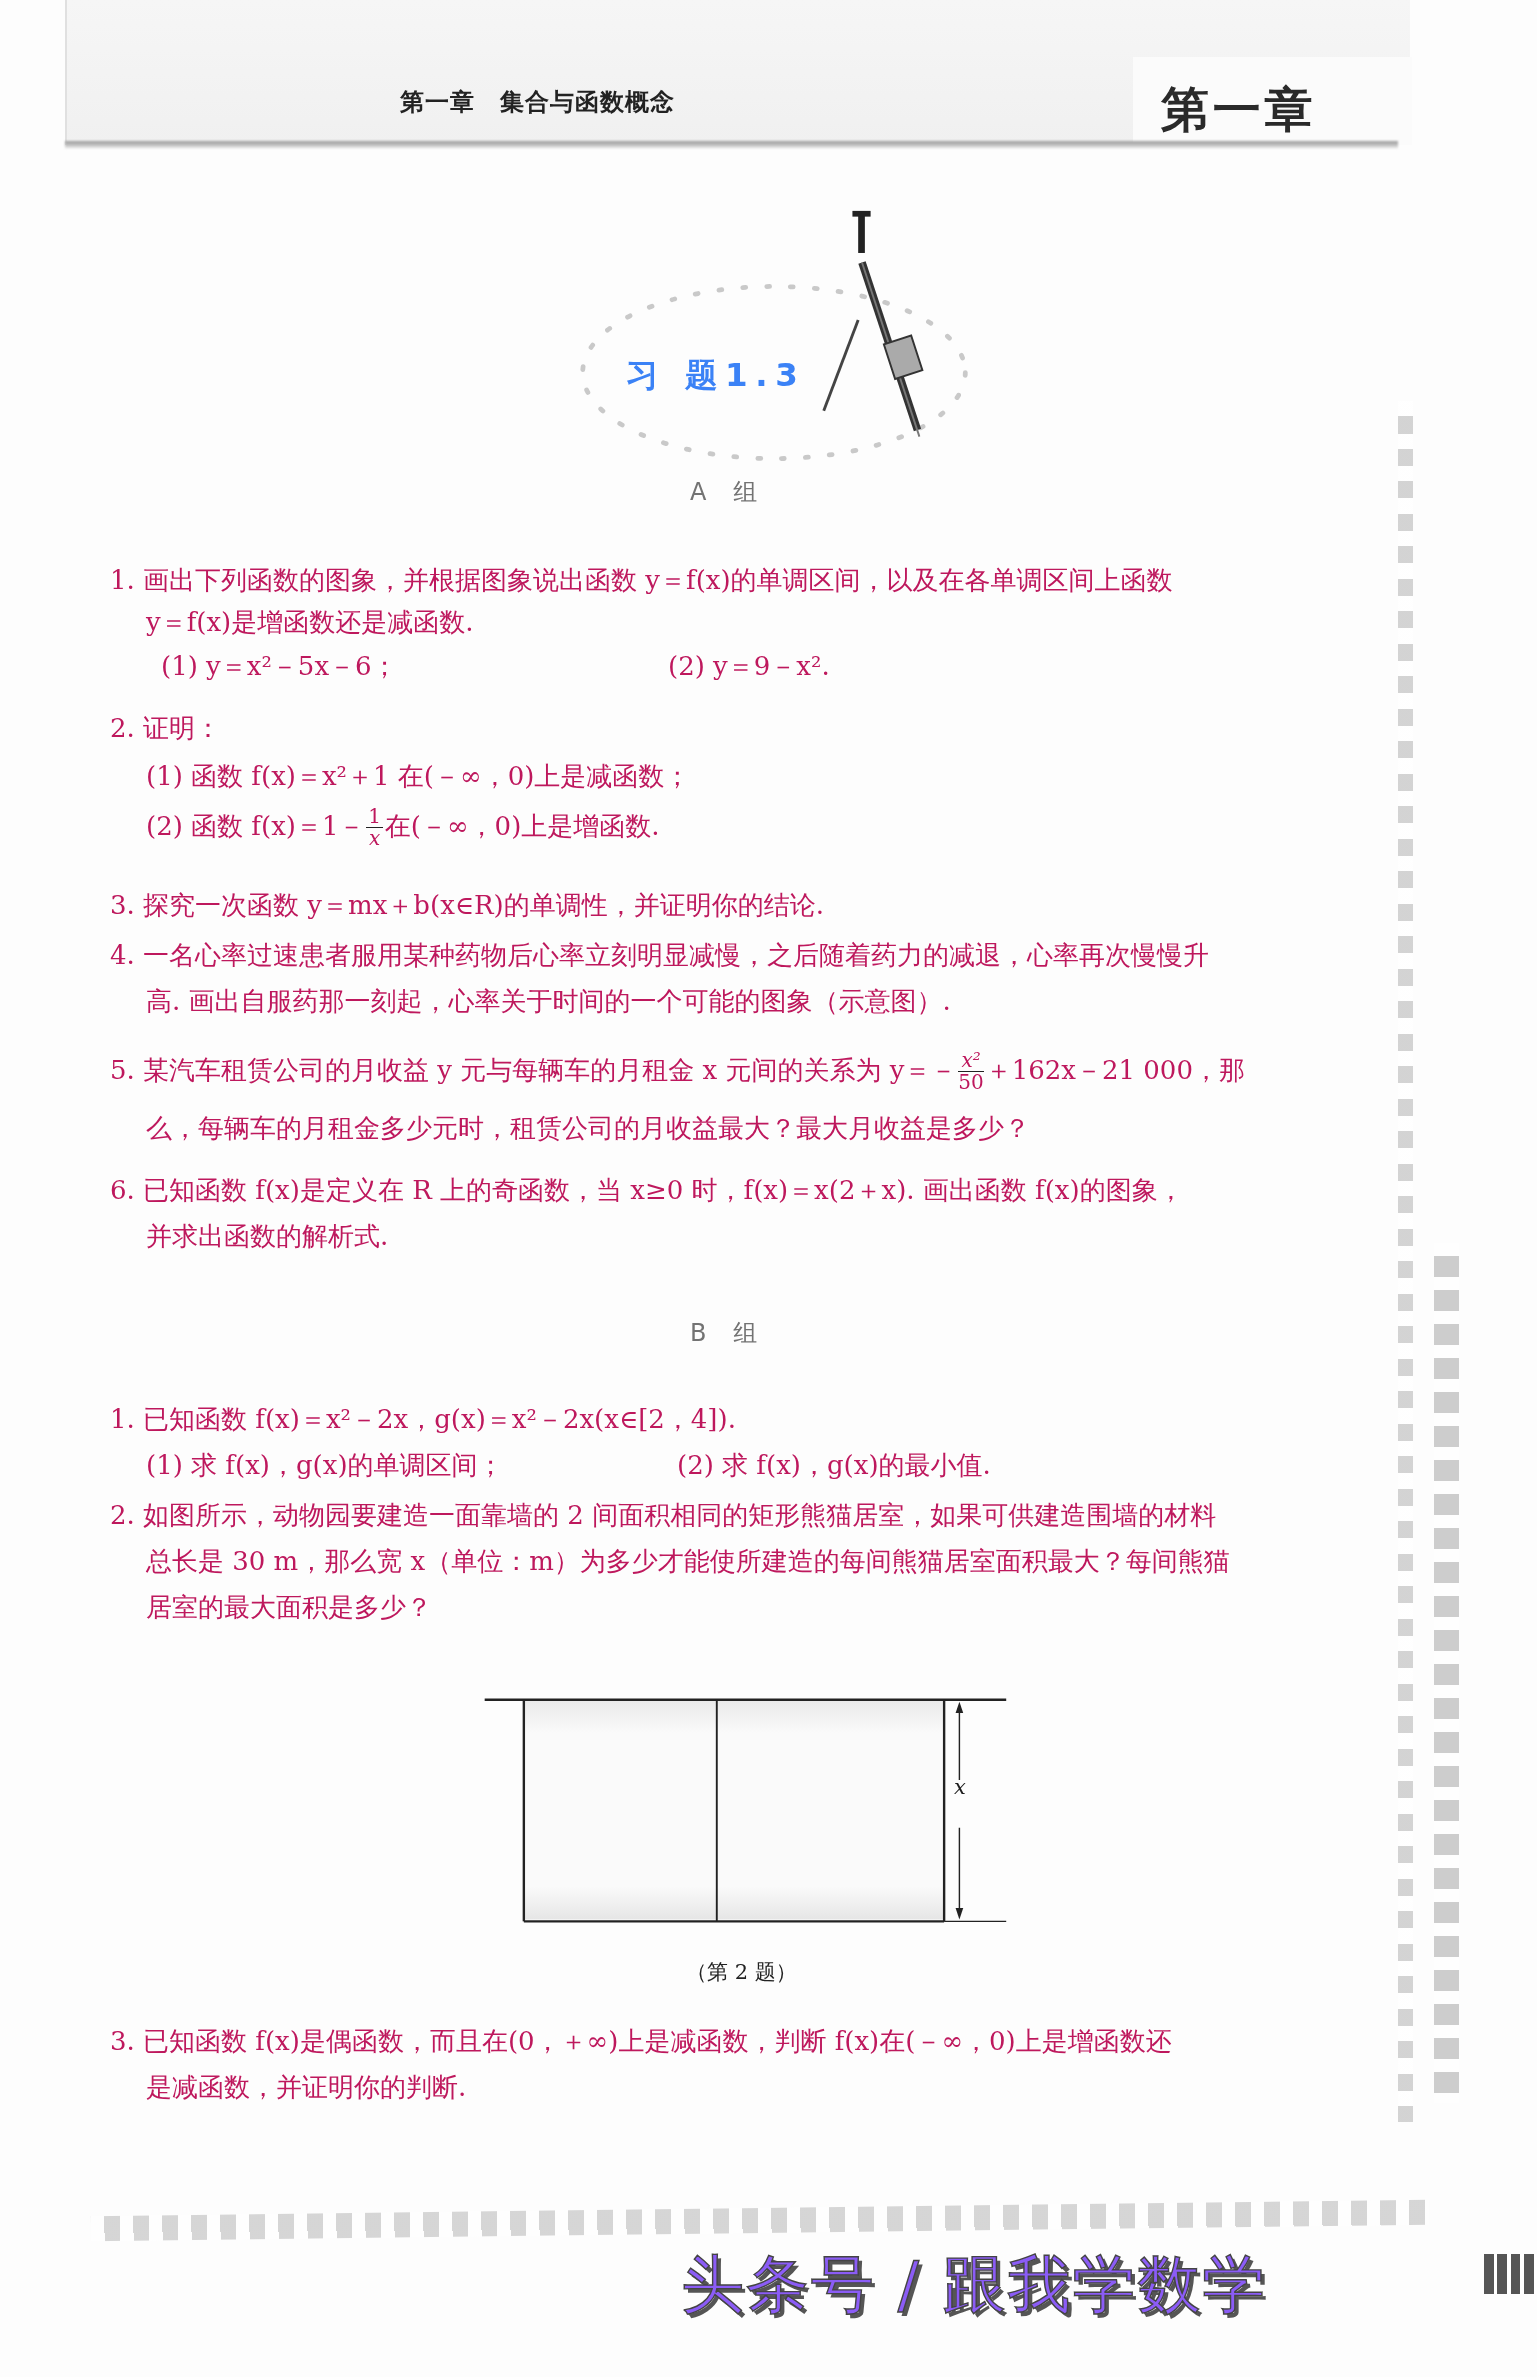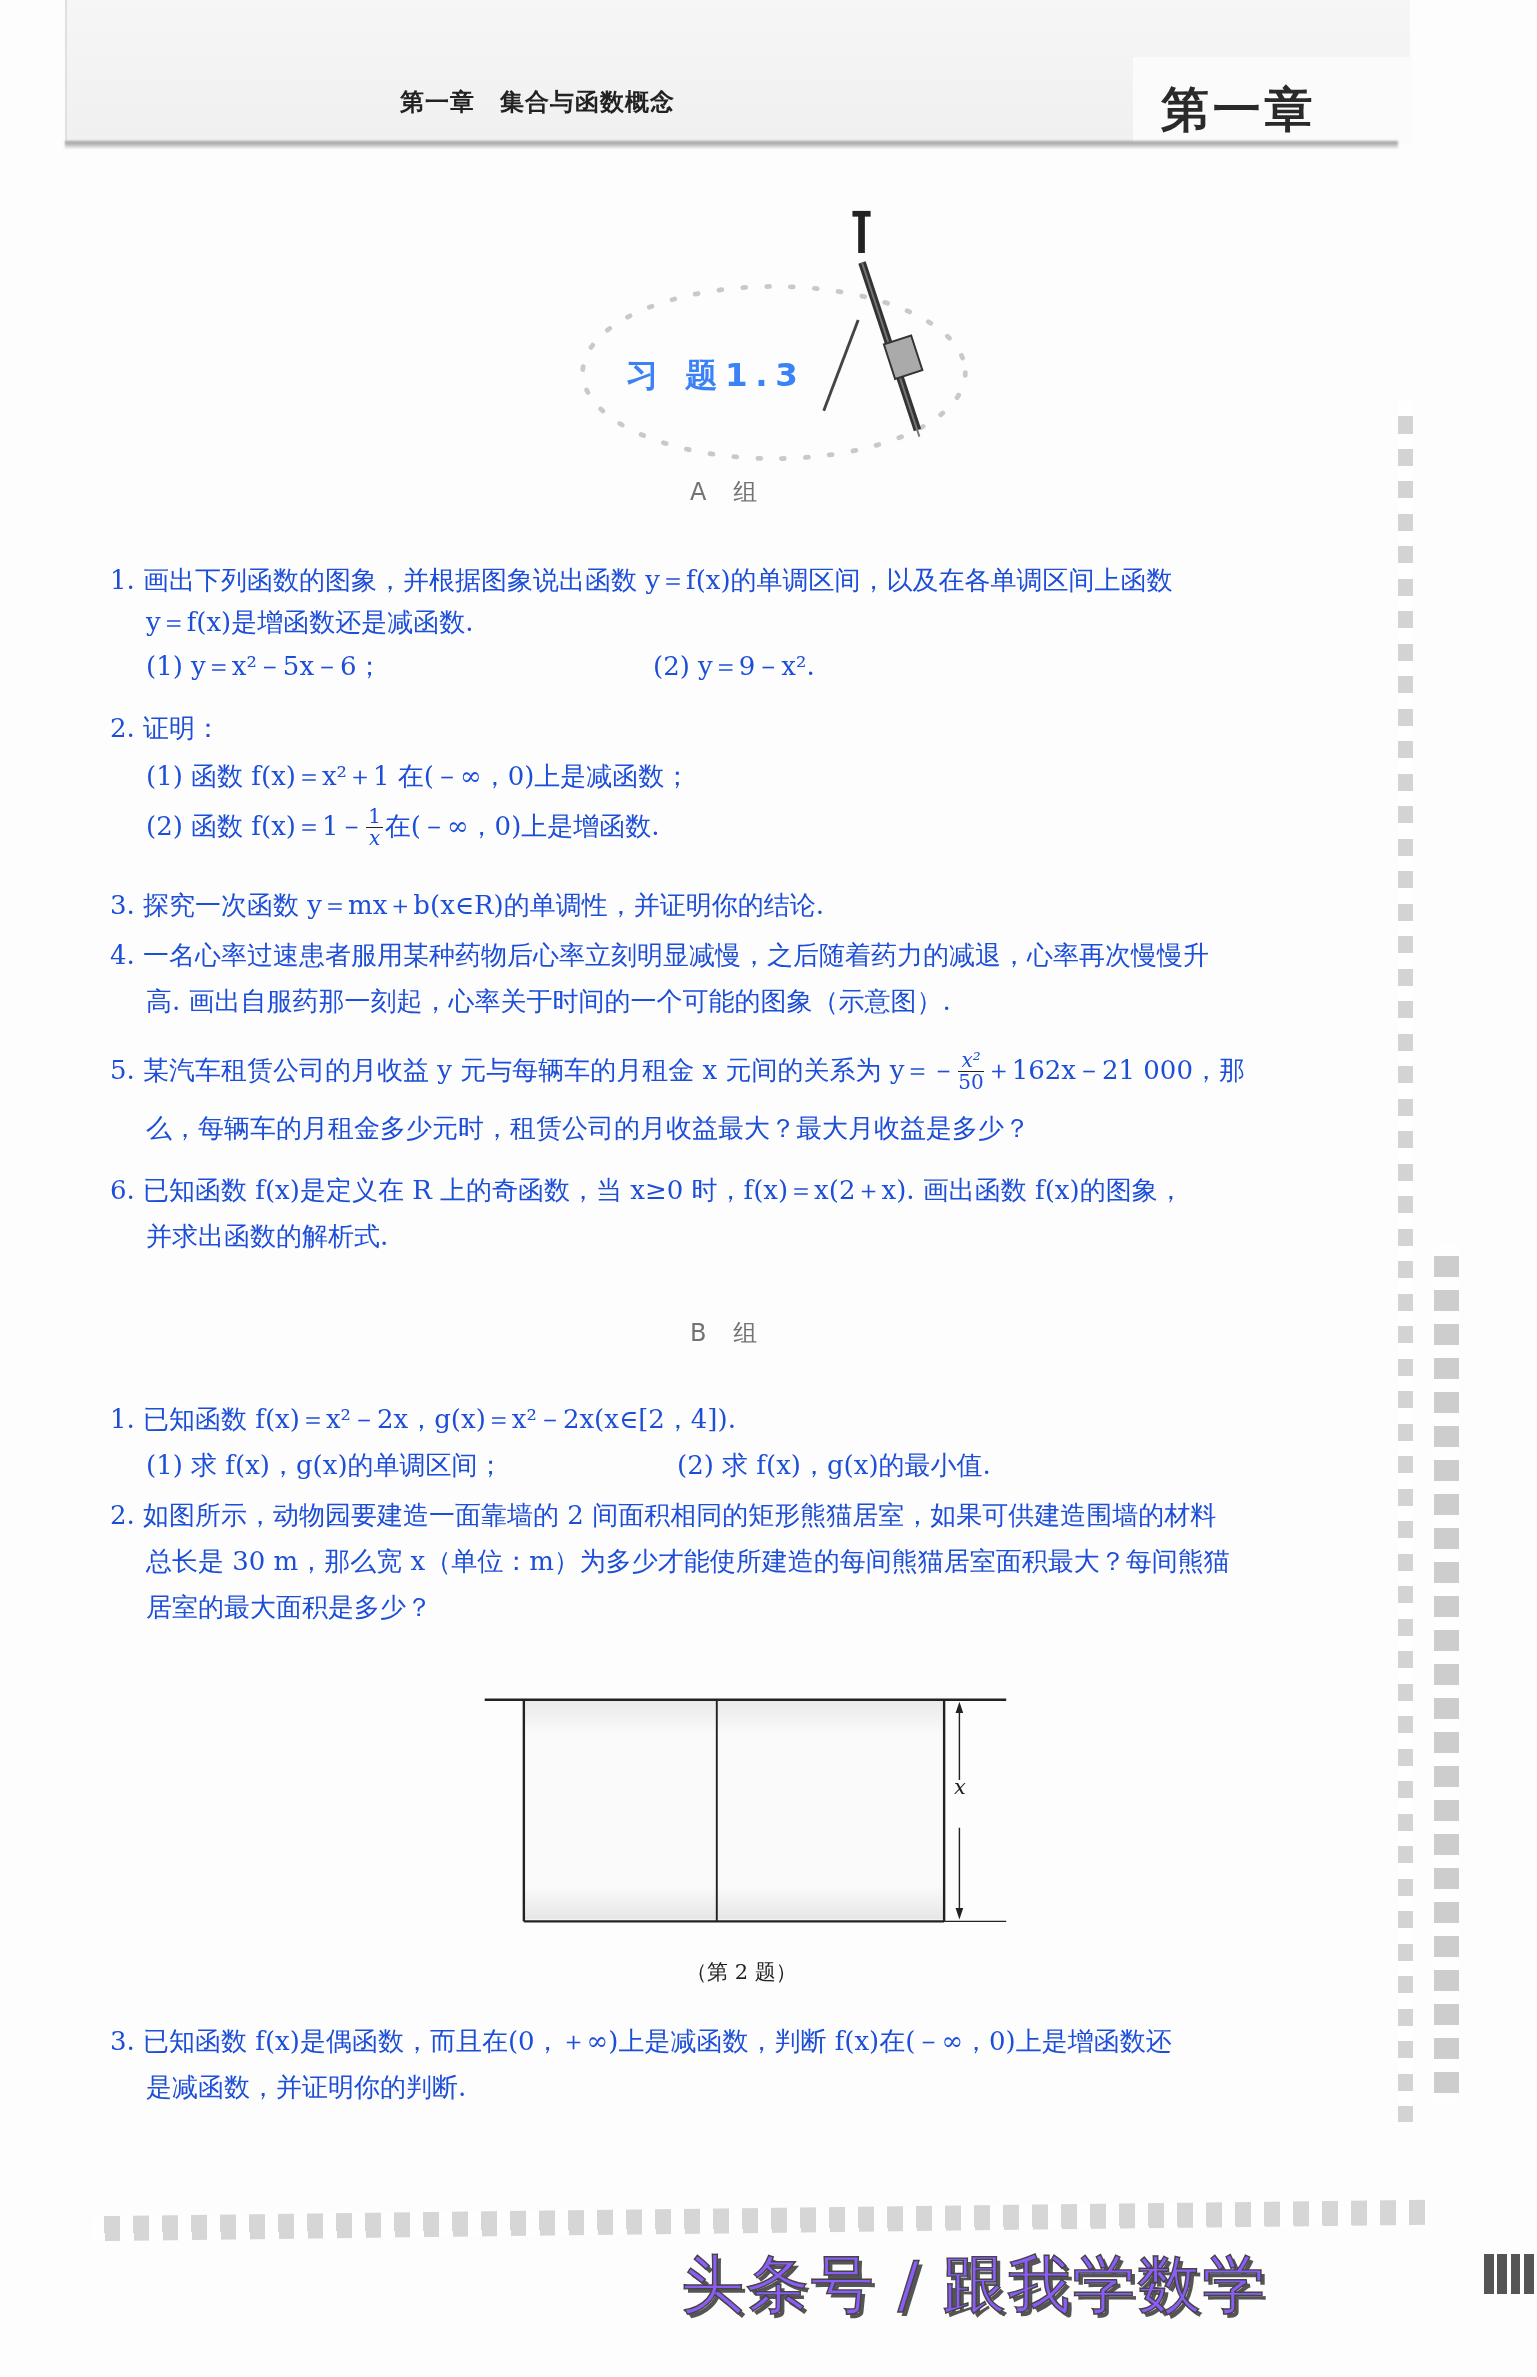--- a/index.html
+++ b/index.html
@@ -36,21 +36,21 @@
   
   .ex-title {
     left:626px; top:354px; font-family:"DejaVu Sans","Liberation Sans",sans-serif;
     font-size:32.5px; font-weight:bold; letter-spacing:7.6px; color:#3b82f6;
   }
   .group-title {
     font-family:"DejaVu Sans","Liberation Sans",sans-serif;
     font-size:24px; color:#737373; letter-spacing:9.6px;
   }
   .line {
-    font-size:26px; line-height:32.5px; white-space:nowrap; color:#1d4ed8;
+    font-size:26px; line-height:32.5px; white-space:nowrap; color:#be185d;
   }
   .m { font-style:italic; }
   .frac { display:inline-block; vertical-align:middle; text-align:center; font-size:20px; line-height:21px; margin:0 1.9px; }
   .frac .num { display:block; border-bottom:1.4px solid #222; padding:0 1.9px; }
   .frac .den { display:block; }
   .caption { font-size:21px; color:#222; }
   
   .binding-v {
     left:1398px; top:401px; width:15.3px; height:1721px;
     background:repeating-linear-gradient(#fff 0 15.3px,#c9c9c9 15.3px 32.5px);
@@ -95,21 +95,21 @@
   <rect x="350" y="160" width="30" height="38" fill="#aaa" stroke="#333" stroke-width="2" transform="rotate(-18 365 179)"></rect>
   <line x1="318" y1="140" x2="282" y2="235" stroke="#444" stroke-width="3"></line>
 </svg>
 <div class="abs ex-title">习 题1.3</div>
 
 <div class="abs group-title" style="left:690px;top:476px">A 组</div>
 
 <div class="abs" style="left:110px;top:564px">
   <div class="line"><span>1.</span> <span>画出下列函数的图象，并根据图象说出函数 y＝f(x)的单调区间，以及在各单调区间上函数</span></div>
   <div class="line" style="margin-left:36px;margin-top:9.6px">y＝f(x)是增函数还是减函数.</div>
-  <div class="line" style="margin-left:36px;margin-top:11.5px;position:relative">
+  <div class="line" style="margin-left:51px;margin-top:11.5px;position:relative">
     <span>(1) y＝x²－5x－6；</span>
     <span style="position:absolute;left:507px">(2) y＝9－x².</span>
   </div>
 </div>
 
 <div class="abs" style="left:110px;top:712px">
   <div class="line"><span>2.</span> <span>证明：</span></div>
   <div class="line" style="margin-left:36px;margin-top:15.3px">(1) 函数 f(x)＝x²＋1 在(－∞，0)上是减函数；</div>
   <div class="line" style="margin-left:36px;margin-top:13.4px">
     <span>(2) 函数 f(x)＝1－</span><span class="frac"><span class="num">1</span><span class="den m">x</span></span><span>在(－∞，0)上是增函数.</span>

